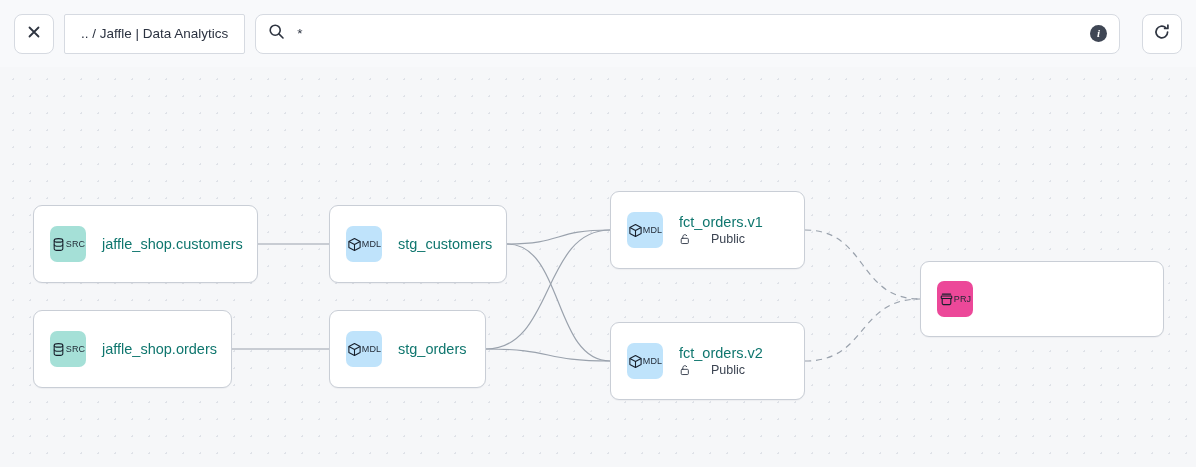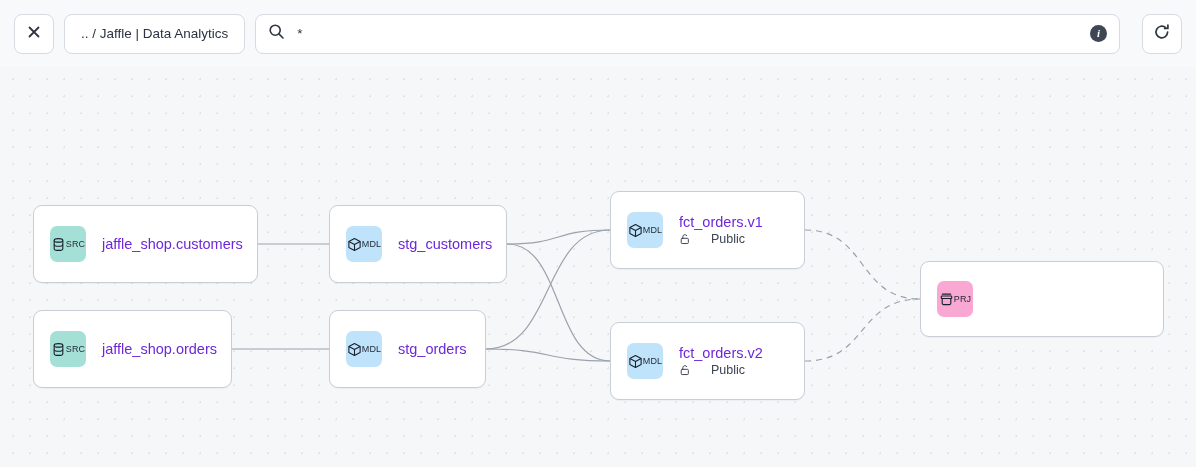--- a/index.html
+++ b/index.html
@@ -40,21 +40,21 @@
     justify-content: center;
     cursor: pointer;
     color: #2e3440;
     padding: 0 10px;
     flex: 0 0 auto;
   }
   .breadcrumb {
     height: 40px;
     background: #ffffff;
     border: 1px solid #d6dae1;
-    border-radius: 8px;
+    border-radius: 2px;
     display: flex;
     align-items: center;
     padding: 0 16px;
     font-size: 13.5px;
     color: #2b3240;
     cursor: pointer;
     white-space: nowrap;
     flex: 0 0 auto;
   }
   .searchwrap {
@@ -148,26 +148,26 @@
   .badge-label {
     font-size: 9px;
     line-height: 9px;
     letter-spacing: 0.2px;
     color: #1f2733;
     font-family: "Liberation Sans", sans-serif;
     margin-top: 1px;
   }
   .badge-src { background: #a5e0d7; }
   .badge-mdl { background: #bfe3fb; }
-  .badge-prj { background: #f9a8d4; }
+  .badge-prj { background: #ec4899; }
 
   .node-text { display: flex; flex-direction: column; justify-content: center; gap: 2px; min-width: 0; }
   .node-title {
     font-size: 14.5px;
-    color: #6d28d9;
+    color: #0f766e;
     white-space: nowrap;
     font-family: "Liberation Sans", sans-serif;
   }
   .node-sub {
     font-size: 12.5px;
     color: #3c4452;
     display: flex;
     align-items: center;
     gap: 20px;
     white-space: nowrap;

